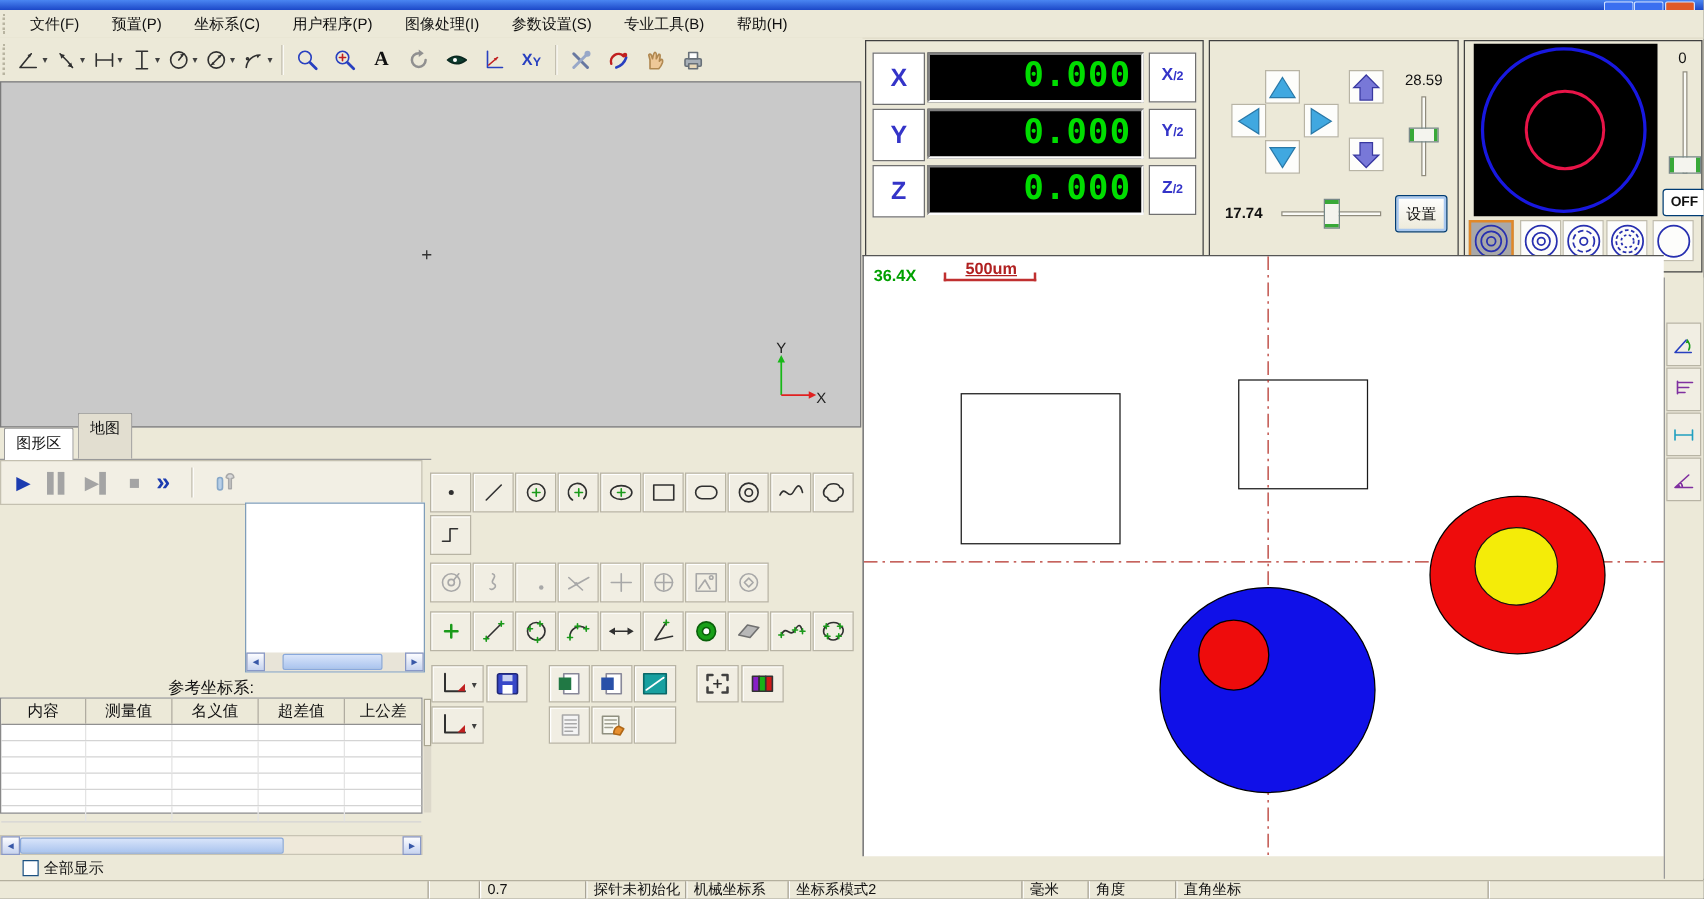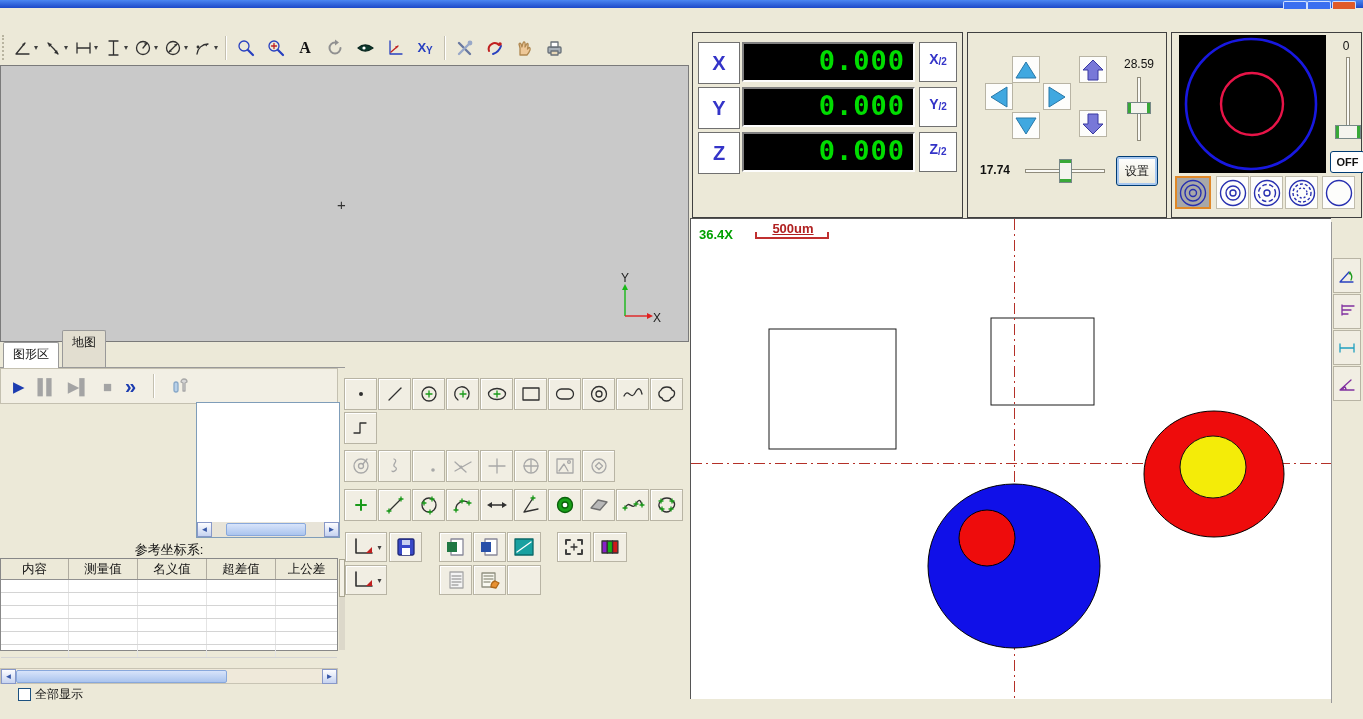--- a/index.html
+++ b/index.html
@@ -68,21 +68,21 @@
   .hfbase{font-size:14px;} .hffrac{font-size:10px;position:relative;top:5px;}
   .navbtn{position:absolute;width:28px;height:27px;background:#fdfdfb;border:1px solid #b8b4a4;box-sizing:border-box;display:flex;align-items:center;justify-content:center;}
   .slidertrack{position:absolute;background:#fafaf6;border:1px solid #908c7c;box-sizing:border-box;}
   .handleH{position:absolute;background:linear-gradient(90deg,#38a838 0 3px,#f4f4ee 3px calc(100% - 3px),#38a838 calc(100% - 3px));border:1px solid #788;box-sizing:border-box;}
   .handleV{position:absolute;background:linear-gradient(#38a838 0 3px,#f4f4ee 3px calc(100% - 3px),#38a838 calc(100% - 3px));border:1px solid #788;box-sizing:border-box;}
   .xpbtn{position:absolute;background:linear-gradient(#fff,#ece9d8);border:1px solid #003c74;border-radius:3px;box-shadow:inset 0 0 0 2px #a8c8f0;display:flex;align-items:center;justify-content:center;font-size:12px;}
   .modebtn{position:absolute;top:143px;width:33px;height:33px;background:#fdfdfb;border:1px solid #c0bcac;box-sizing:border-box;display:flex;align-items:center;justify-content:center;}
   .modebtn.sel{background:#a8a8a8;border:2px solid #e08828;}
   svg.ring *{stroke:#2830b0;fill:none;stroke-width:1.4;}
   
-  .viewarea{left:690px;top:218px;width:641px;height:481px;background:#fff;border-top:1px solid #555;border-left:1px solid #555;box-sizing:border-box;}
+  .viewarea{left:690px;top:204px;width:641px;height:481px;background:#fff;border-top:1px solid #555;border-left:1px solid #555;box-sizing:border-box;}
   .magtext{position:absolute;left:8px;top:8px;color:#00a000;font-weight:bold;font-size:13px;}
   .scaletext{position:absolute;left:64px;top:2px;width:76px;text-align:center;color:#b02020;font-weight:bold;font-size:13px;text-decoration:underline;}
   .scalebracket{position:absolute;left:64px;top:13px;width:74px;height:7px;border-left:2px solid #c03030;border-right:2px solid #c03030;border-bottom:2px solid #c03030;box-sizing:border-box;}
   .rtoolbar{left:1331px;top:222px;width:32px;height:481px;background:#ECE9D8;border-left:1px solid #999;box-sizing:border-box;}
   .rtb{position:absolute;left:1px;width:28px;height:35px;background:#f1eee3;border:1px solid #b8b4a4;box-sizing:border-box;display:flex;align-items:center;justify-content:center;}
   
   .statusbar{left:0;top:704px;width:1363px;height:15px;background:#ECE9D8;border-top:1px solid #b4b09e;display:flex;box-sizing:border-box;}
   .sc{border-left:1px solid #a8a496;box-shadow:inset 1px 0 #fff;font-size:11.5px;line-height:14px;padding-left:6px;box-sizing:border-box;white-space:nowrap;overflow:hidden;}
   .sc:first-child{border-left:none;box-shadow:none;}
 </style>
@@ -90,20 +90,31 @@
 <body>
 
 <div id="app">
 
   <div class="b titlebar">
     <span class="winbtn" style="right:56px;background:#3a6ff0;"></span>
     <span class="winbtn" style="right:32px;background:#3a6ff0;"></span>
     <span class="winbtn" style="right:7px;background:#e05a28;"></span>
   </div>
 
+  <div class="b menubar">
+    <span class="grip"></span>
+    <span class="mitem">文件(F)</span>
+    <span class="mitem">预置(P)</span>
+    <span class="mitem">坐标系(C)</span>
+    <span class="mitem">用户程序(P)</span>
+    <span class="mitem">图像处理(I)</span>
+    <span class="mitem">参数设置(S)</span>
+    <span class="mitem">专业工具(B)</span>
+    <span class="mitem">帮助(H)</span>
+  </div>
 
   <div class="b toolbar">
     <span class="grip"></span>
     <div class="tb">
         <svg class="ic" width="19" height="18">
           <path d="M2,15 H15 M2,15 L11,4"></path>
           <path class="f" d="M11,4 l-3,1 2,2 z"></path>
         </svg>
         <span class="caret">▾</span>
       </div>
@@ -715,14 +726,26 @@
         </svg>
       </div>
     <div class="rtb" style="top:144px;">
         <svg class="ic" width="20" height="20">
           <path style="stroke:#8030a0" d="M3,16 H17 M3,16 L14,6 M9,16 A8,8 0 0 0 7.5,12"></path>
           <path style="fill:#8030a0;stroke:none" d="M6,13 l-2,3 3.5,-0.5 z"></path>
         </svg>
       </div>
   </div>
 
+  <div class="b statusbar">
+    <span class="sc" style="width:342px;"></span>
+    <span class="sc" style="width:41px;"></span>
+    <span class="sc" style="width:85px;">0.7</span>
+    <span class="sc" style="width:80px;">探针未初始化</span>
+    <span class="sc" style="width:82px;">机械坐标系</span>
+    <span class="sc" style="width:187px;">坐标系模式2</span>
+    <span class="sc" style="width:53px;">毫米</span>
+    <span class="sc" style="width:70px;">角度</span>
+    <span class="sc" style="width:250px;">直角坐标</span>
+    <span class="sc" style="flex:1;"></span>
+  </div>
 
 </div>
 
 </body></html>

